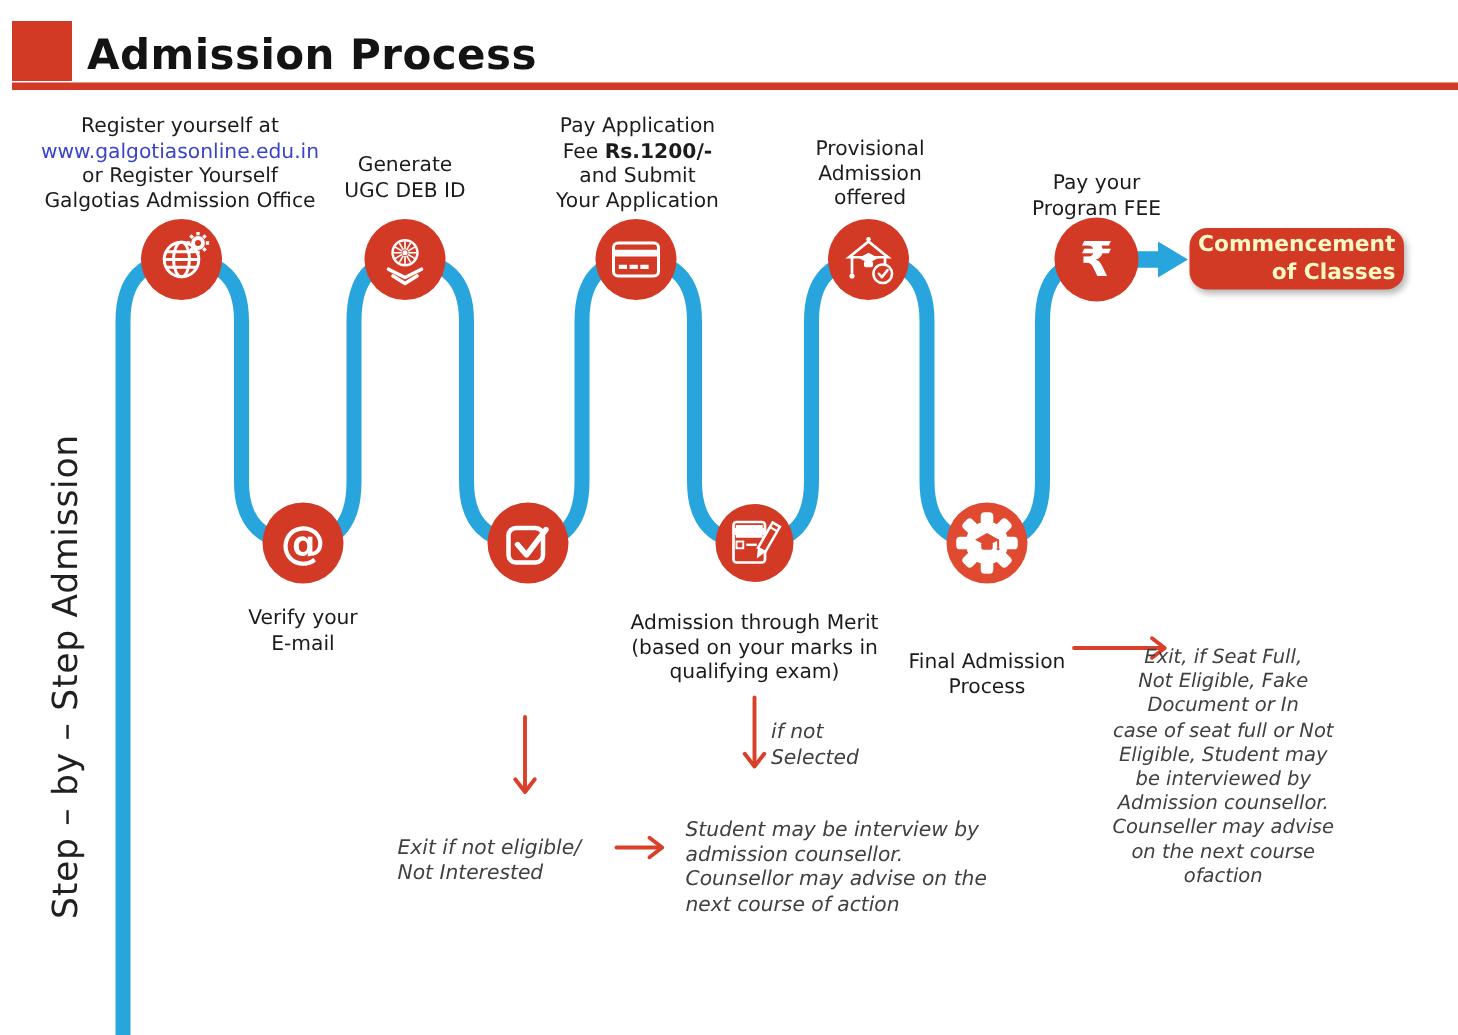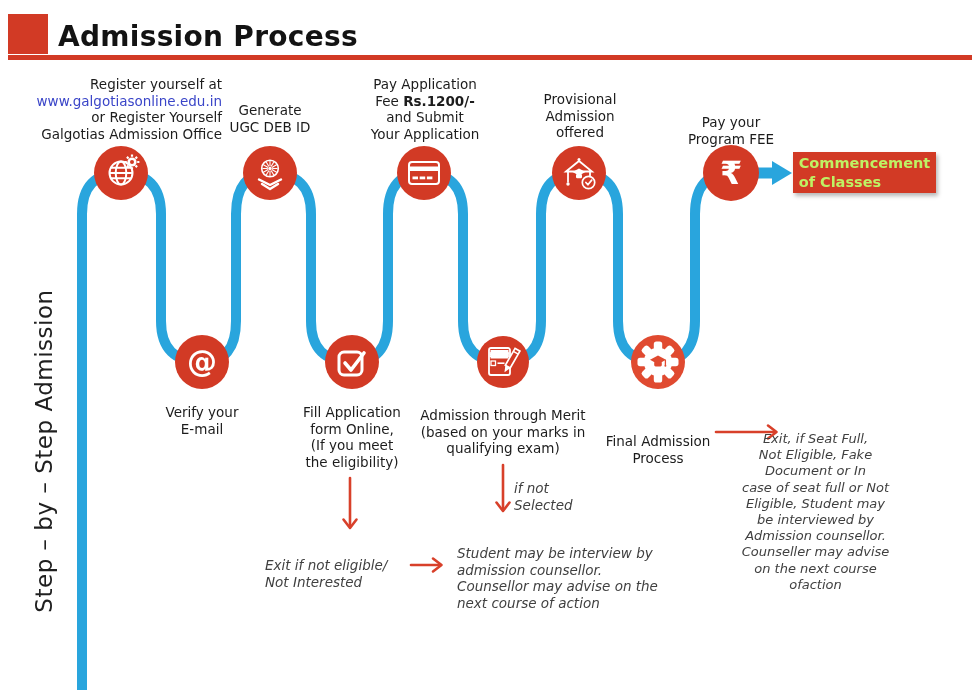--- a/index.html
+++ b/index.html
@@ -25,41 +25,41 @@
 
   svg.canvas{position:absolute;left:0;top:0;}
 
   .node{fill:var(--red);}
   .wicon{stroke:#fff;stroke-width:2;fill:none;}
   .itext{fill:#fff;text-anchor:middle;font-family:"DejaVu Sans",sans-serif;}
 
   
   .lbl{position:absolute;font-size:13.5px;line-height:16.5px;text-align:center;color:var(--ink);}
   .link{color:var(--link);}
-  #lbl-register{left:18px;top:76px;width:204px;text-align:right;}
+  #lbl-register{left:18px;top:76px;width:204px;}
   #lbl-generate{left:210px;top:102px;width:120px;}
   #lbl-payapp{left:350px;top:76px;width:150px;}
   #lbl-provisional{left:525px;top:91px;width:110px;}
   #lbl-payprog{left:666px;top:98px;width:130px;margin-top:16px;}
   #lbl-verify{left:142px;top:404px;width:120px;}
   #lbl-fill{left:282px;top:404px;width:140px;}
   #lbl-merit{left:403px;top:407px;width:200px;}
   #lbl-final{left:588px;top:407px;width:140px;margin-top:26px;}
 
   
   .note{position:absolute;font-size:13.5px;line-height:16.5px;font-style:italic;color:#404040;margin-top:12px;}
   #note-exit1{left:265px;top:545px;width:175px;}
   #note-counsel{left:457px;top:533px;width:210px;text-align:left;}
   #note-ifnot{left:514px;top:468px;width:90px;text-align:left;}
   #note-exitseat{left:738px;top:419px;width:155px;text-align:center;font-size:13px;line-height:16.2px;}
 
   
   .endbox{position:absolute;left:793px;top:152px;width:143px;height:41px;background:var(--red);
-          color:#bef264;font-weight:700;font-size:14.5px;line-height:19px;text-align:left;
-          display:flex;align-items:center;justify-content:center;box-shadow:2px 3px 4px rgba(0,0,0,.28);}
+          color:#fef9c3;font-weight:700;font-size:14.5px;line-height:19px;text-align:right;
+          display:flex;align-items:center;justify-content:center;box-shadow:2px 3px 4px rgba(0,0,0,.28);border-radius:12px;}
 </style>
 </head>
 <body>
 
 <div class="stage">
 
   <div class="hdr-square"></div>
   <h1 class="title">Admission Process</h1>
   <div class="hdr-line"></div>
 
@@ -208,21 +208,20 @@
 
     <g transform="translate(731,173)">
       <circle class="node" r="28"></circle>
       <text class="itext" y="11" font-size="32" font-weight="700">₹</text>
     </g>
   </svg>
 
   <div class="lbl" id="lbl-register">Register yourself at<br><span class="link">www.galgotiasonline.edu.in</span><br>or Register Yourself<br>Galgotias Admission Office</div>
   <div class="lbl" id="lbl-verify">Verify your<br>E-mail</div>
   <div class="lbl" id="lbl-generate">Generate<br>UGC DEB ID</div>
-  <div class="lbl" id="lbl-fill">Fill Application<br>form Online,<br>(If you meet<br>the eligibility)</div>
   <div class="lbl" id="lbl-payapp">Pay Application<br>Fee <b>Rs.1200/-</b><br>and Submit<br>Your Application</div>
   <div class="lbl" id="lbl-merit">Admission through Merit<br>(based on your marks in<br>qualifying exam)</div>
   <div class="lbl" id="lbl-provisional">Provisional<br>Admission<br>offered</div>
   <div class="lbl" id="lbl-final">Final Admission<br>Process</div>
   <div class="lbl" id="lbl-payprog">Pay your<br>Program FEE</div>
 
   <div class="endbox">Commencement<br>of Classes</div>
 
   <div class="note" id="note-exit1">Exit if not eligible/<br>Not Interested</div>
   <div class="note" id="note-counsel">Student may be interview by<br>admission counsellor.<br>Counsellor may advise on the<br>next course of action</div>

